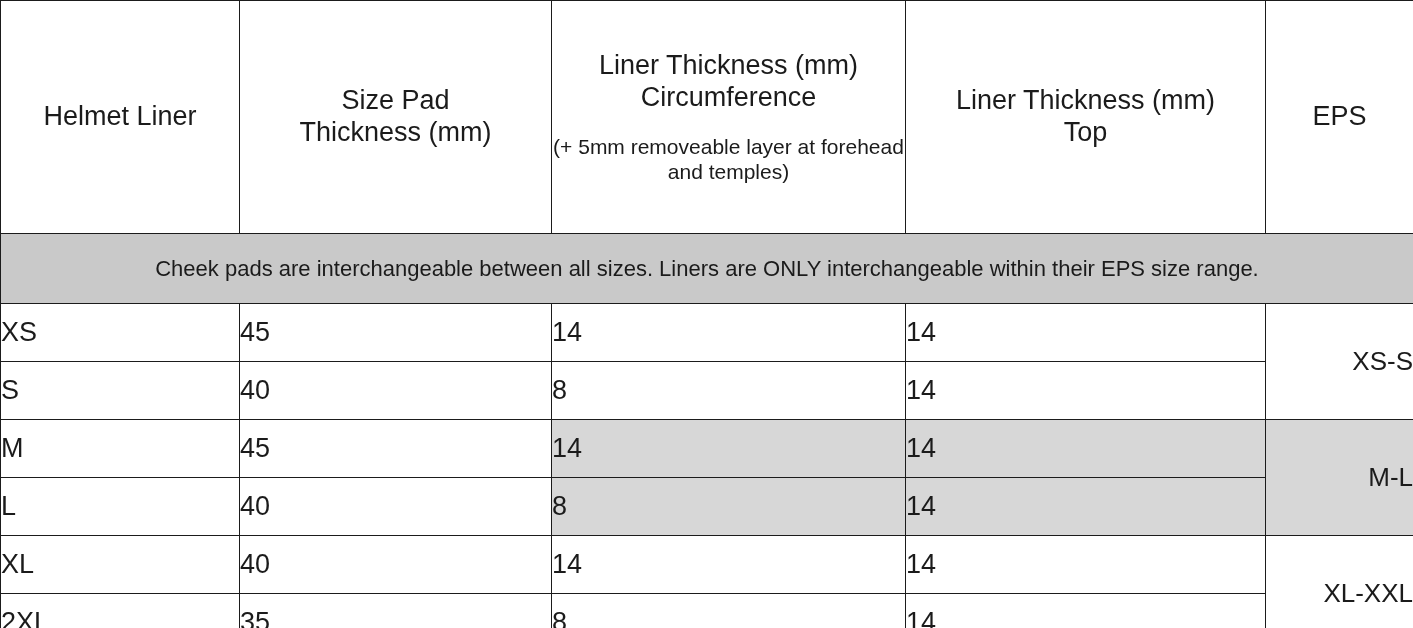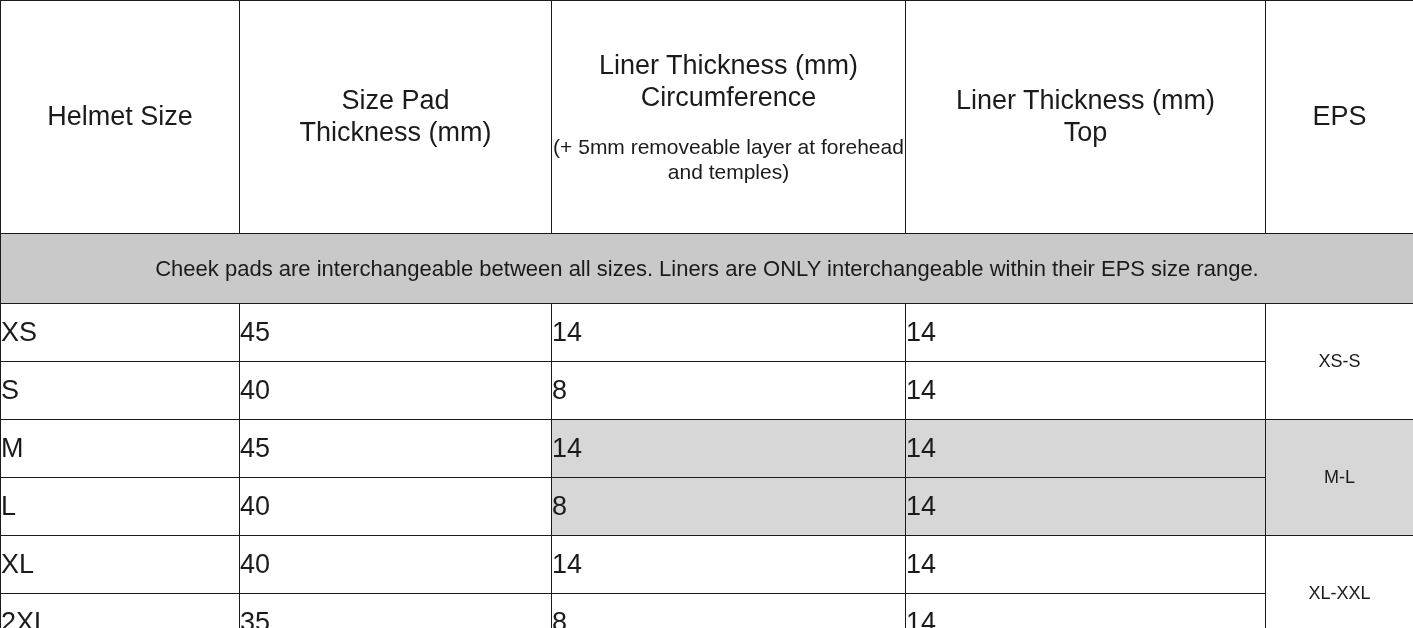--- a/index.html
+++ b/index.html
@@ -68,23 +68,23 @@
   
   tr.data-row { height: 58px; }
   td.data-cell {
     font-size: 27px;
     padding: 2px 8px;
     text-align: left;
     white-space: nowrap;
   }
   td.shaded { background: #d7d7d7; }
   td.eps-cell {
-    font-size: 18px;
+    font-size: 26px;
     padding: 2px 8px;
-    text-align: center;
+    text-align: right;
     vertical-align: middle;
   }
   td.eps-bottom {
     vertical-align: bottom;
     padding-bottom: 6px;
   }
 </style>
 </head>
 <body>
 
@@ -93,21 +93,21 @@
     <colgroup>
       <col class="c0">
       <col class="c1">
       <col class="c2">
       <col class="c3">
       <col class="c4">
     </colgroup>
     <tbody>
       <tr class="header-row">
         <td class="header-cell">
-          <span class="main-line">Helmet Size</span>
+          <span class="main-line">Helmet Liner</span>
         </td>
         <td class="header-cell">
           <span class="main-line">Size Pad</span>
           <span class="main-line">Thickness (mm)</span>
         </td>
         <td class="header-cell">
           <span class="main-line">Liner Thickness (mm)</span>
           <span class="main-line">Circumference</span>
           <span class="sub">(+ 5mm removeable layer at forehead and temples)</span>
         </td>

